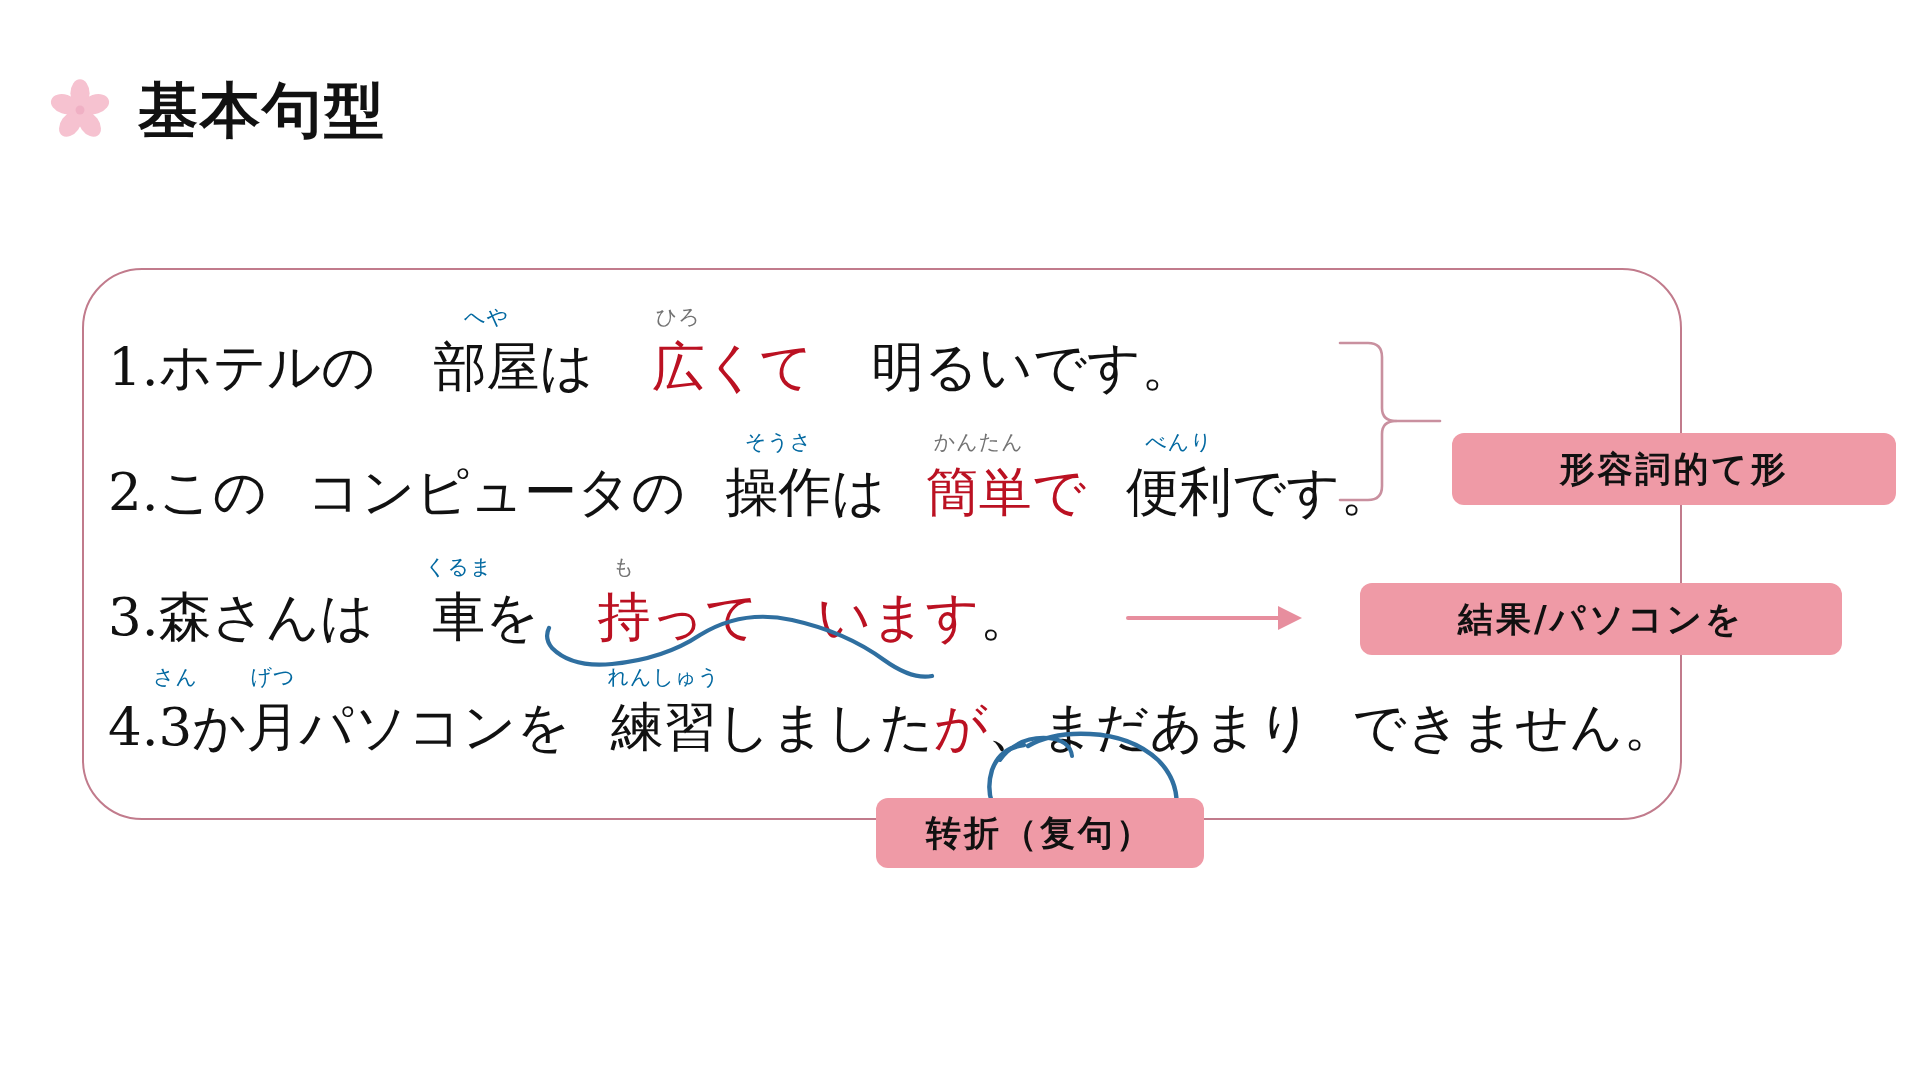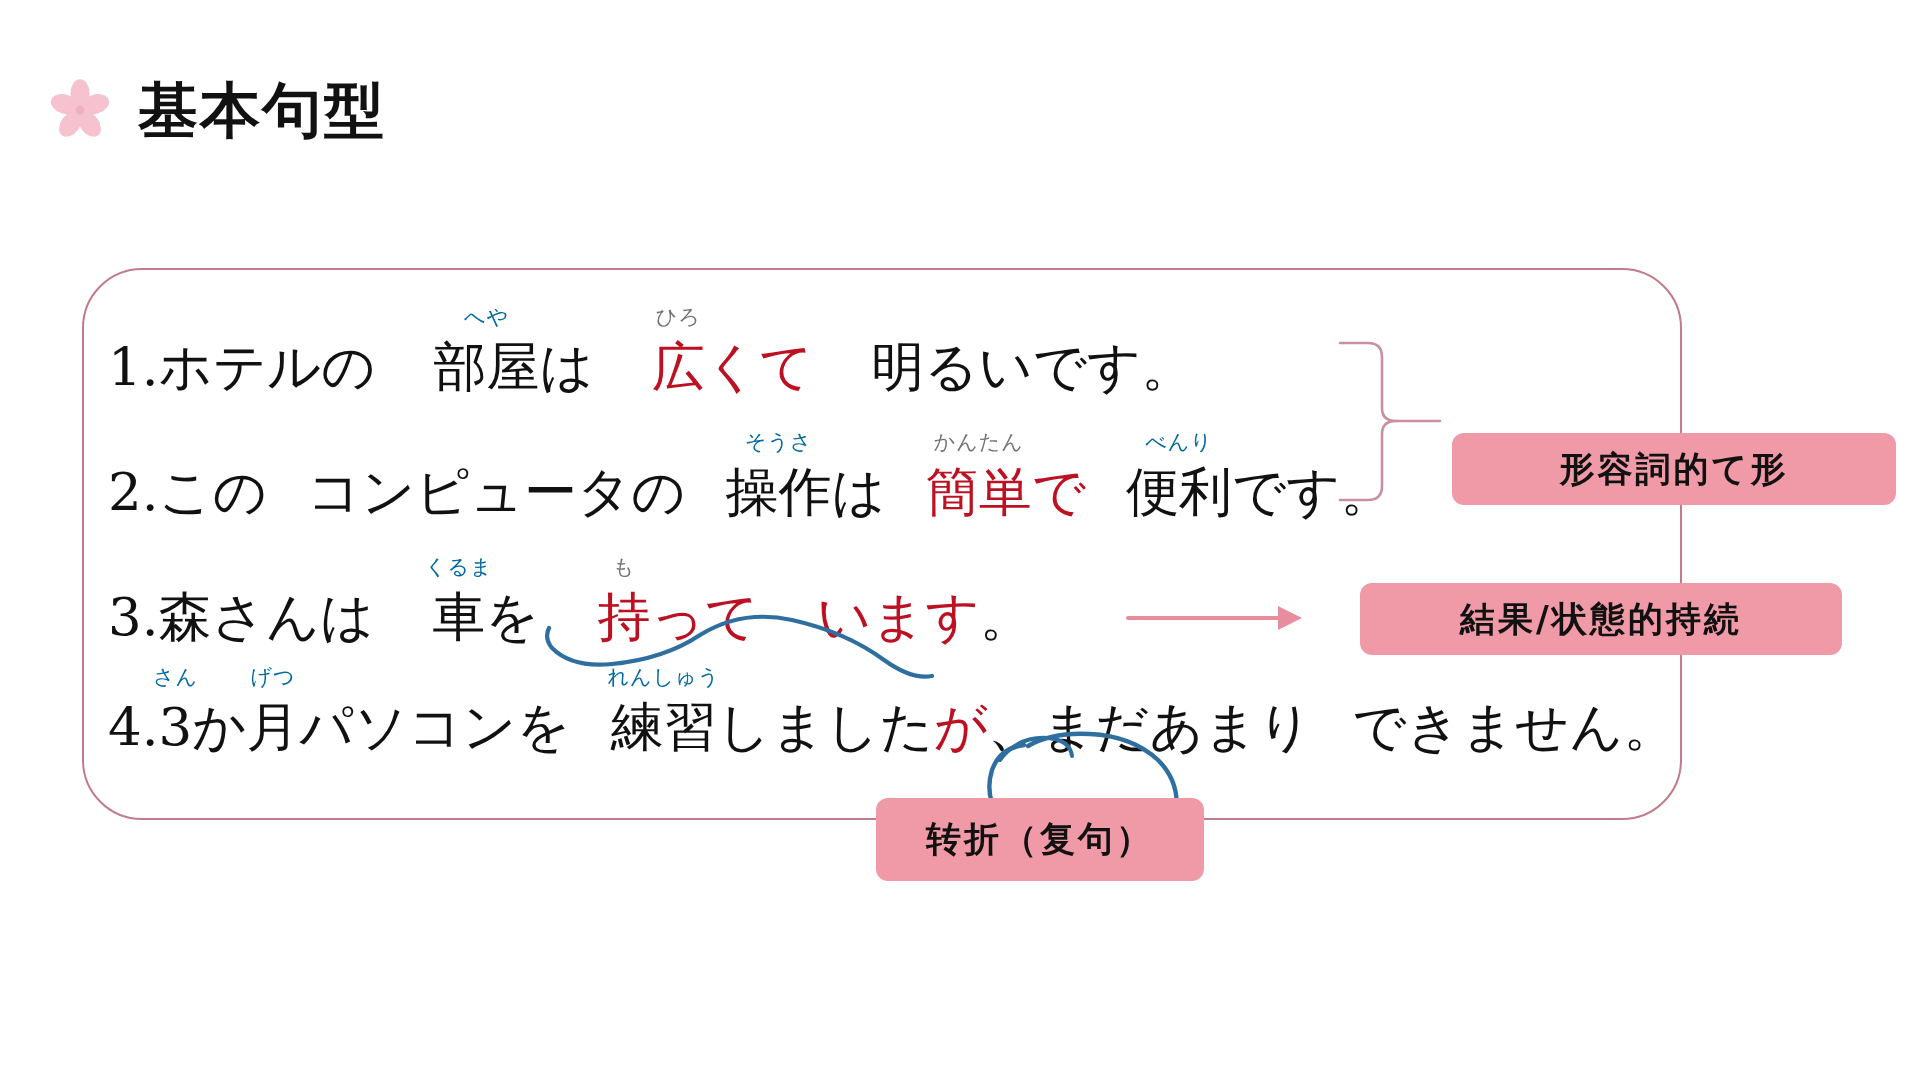--- a/index.html
+++ b/index.html
@@ -114,21 +114,21 @@
     font-weight: 700;
     letter-spacing: 3px;
     display: flex;
     align-items: center;
     justify-content: center;
     box-sizing: border-box;
     white-space: nowrap;
   }
   #chip-1 { left: 1452px; top: 385px; width: 444px; height: 72px; margin-top: 48px; }
   #chip-2 { left: 1360px; top: 583px; width: 482px; height: 72px; }
-  #chip-3 { left: 876px; top: 798px; width: 328px; height: 83px; }
+  #chip-3 { left: 876px; top: 798px; width: 328px; height: 70px; }
 
   
   #deco {
     position: absolute;
     left: 0; top: 0;
     width: 1920px;
     height: 1080px;
     pointer-events: none;
   }
 </style>
@@ -178,16 +178,16 @@
     <path d="M 1278 606 L 1302 618 L 1278 630 Z" fill="#e78e9e"></path>
 
     <path d="M 549 628 Q 544 638 552 648 Q 572 668 612 664 Q 664 659 700 635 Q 742 609 792 620 Q 846 632 884 660 Q 912 680 932 676" fill="none" stroke="#2f6fa0" stroke-width="4.2" stroke-linecap="round"></path>
 
     <path d="M 1024 745 Q 1000 748 992 770 Q 984 796 1000 818 Q 1022 848 1062 860 Q 1106 872 1142 856 Q 1172 842 1176 812 Q 1180 782 1158 760 Q 1132 736 1090 734 Q 1052 732 1028 746" fill="none" stroke="#2f6fa0" stroke-width="4.4" stroke-linecap="round"></path>
 
     <path d="M 1000 760 Q 1018 736 1048 738 Q 1070 740 1072 756" fill="none" stroke="#2f6fa0" stroke-width="4.0" stroke-linecap="round"></path>
   </svg>
 
   <div class="chip" id="chip-1">形容詞的て形</div>
-  <div class="chip" id="chip-2">結果/状態的持続</div>
+  <div class="chip" id="chip-2">結果/パソコンを</div>
   <div class="chip" id="chip-3">转折（复句）</div>
 
 </div>
 
 </body></html>

